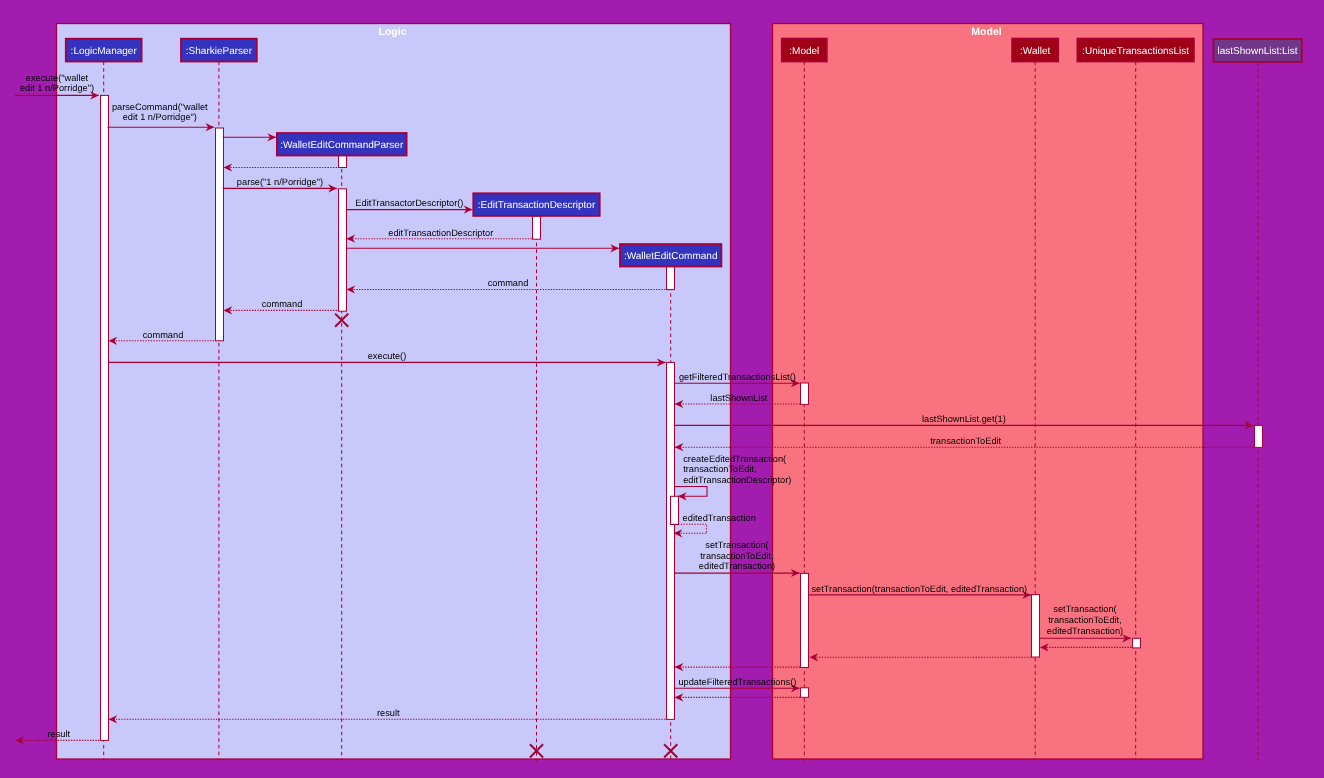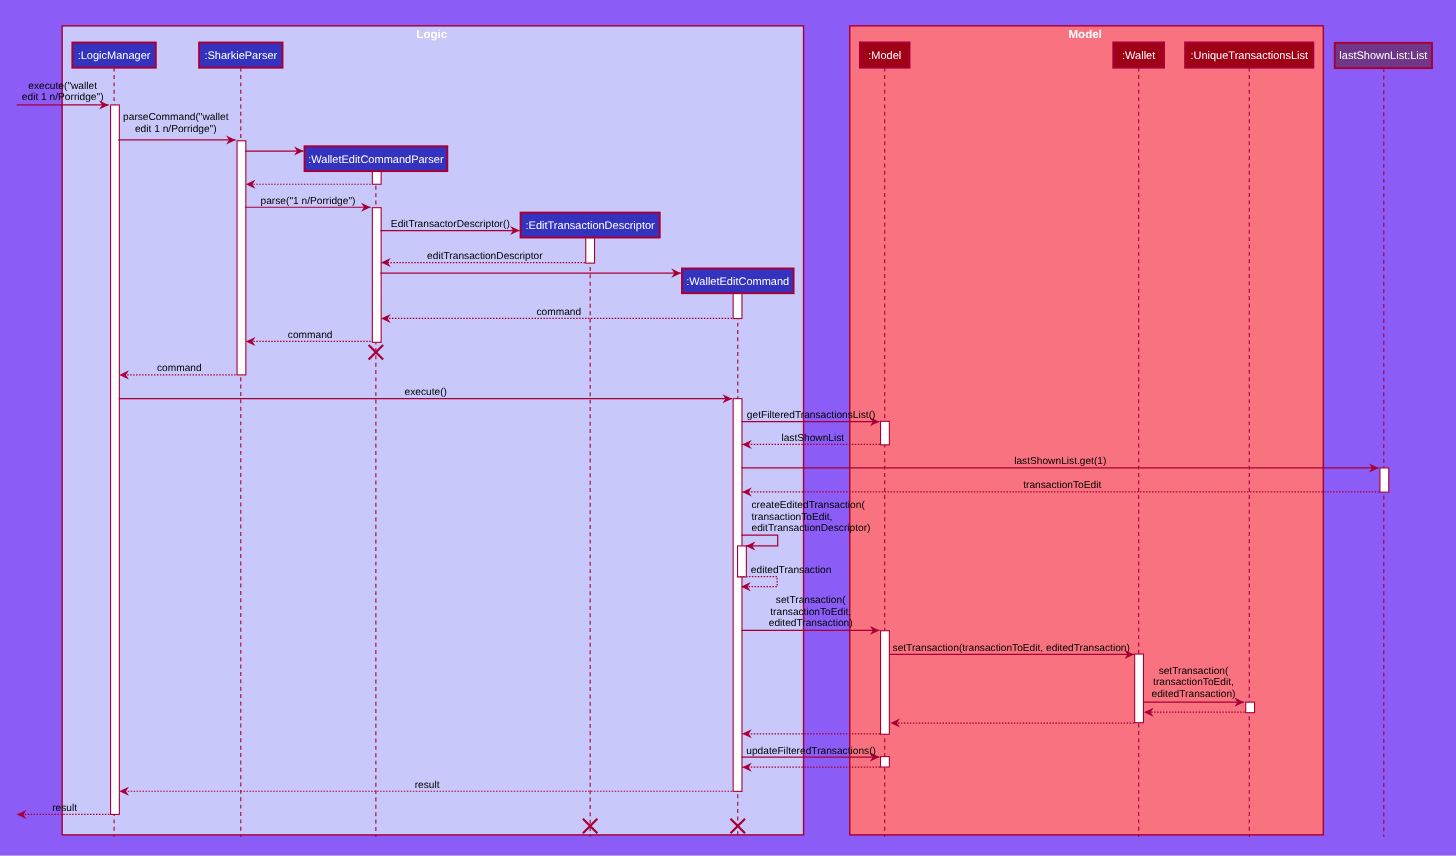--- a/index.html
+++ b/index.html
@@ -1,19 +1,19 @@
 <!DOCTYPE html>
 <html><head>
 <meta charset="utf-8">
 <title>Wallet Edit Command Sequence Diagram</title>
 <style>
   html,body{margin:0;padding:0;background:#FFFFFF;}
   body{width:1324px;height:778px;overflow:hidden;
        font-family:"Liberation Sans",sans-serif;}
-  #stage{position:relative;width:1324px;height:778px;background:#8b5cf6;}
+  #stage{position:relative;width:1324px;height:778px;background:#a21caf;}
   text{text-rendering:geometricPrecision;}
   svg#diagram{position:absolute;left:0;top:0;display:block;}
   .grp-rect{stroke:#A80036;stroke-width:1.3;}
   .grp-label{fill:#FFFFFF;font-size:10.5px;font-weight:bold;}
   .pbox{stroke:#A80036;stroke-width:1.8;}
   .plabel{fill:#FFFFFF;font-size:10px;}
   .lifeline{stroke:#A80036;stroke-width:1;stroke-dasharray:3.6,3.1;fill:none;}
   .activation{fill:#FFFFFF;stroke:#A80036;stroke-width:1;}
   .msg{stroke:#A80036;stroke-width:1.1;fill:none;}
   .msg-dotted{stroke-dasharray:1.35,1.35;}

